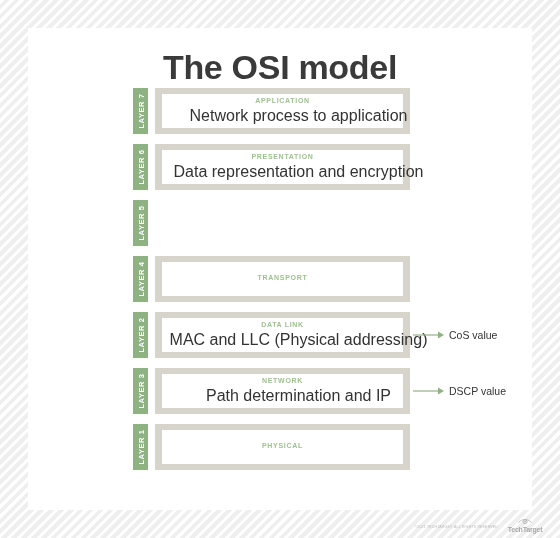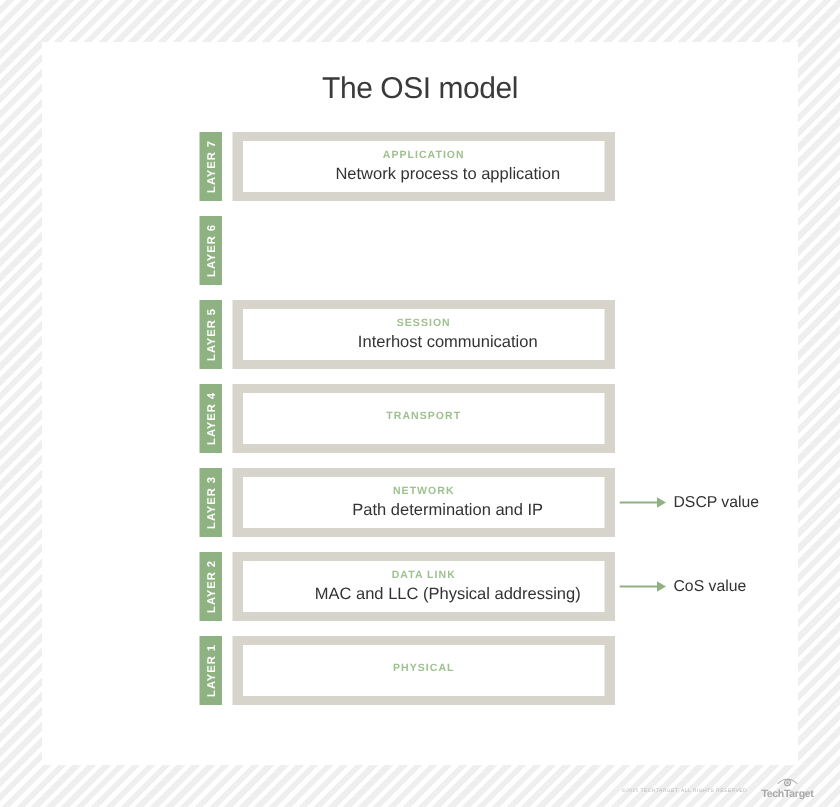--- a/index.html
+++ b/index.html
@@ -32,22 +32,22 @@
     background: #ffffff;
   }
 
   
   #title {
     position: absolute;
     left: 0;
     top: 20px;
     width: 504px;
     text-align: center;
-    font-size: 20px;
-    font-weight: normal;
+    font-size: 34px;
+    font-weight: bold;
     color: #3a3a3a;
     letter-spacing: -0.3px;
   }
 
   
   #stack {
     position: absolute;
     left: 105px;
     top: 60px;
     width: 400px;
@@ -108,21 +108,21 @@
   .layer-caption {
     font-size: 7px;
     font-weight: bold;
     color: #9fc18f;
     letter-spacing: 0.7px;
     line-height: 1;
     margin-bottom: 3px;
   }
 
   .layer-desc {
-    font-size: 11px;
+    font-size: 16px;
     color: #333333;
     line-height: 1.1;
     white-space: nowrap;
     padding-left: 32px;
   }
 
   
   .callout {
     position: absolute;
     left: 280px;
@@ -194,76 +194,76 @@
           <div class="layer-box">
             <div class="layer-caption">APPLICATION</div>
             <div class="layer-desc">Network process to application</div>
           </div>
         </div>
       </div>
       <div class="layer-row">
         <div class="layer-tab">
           <span class="layer-tab-label">LAYER 6</span>
         </div>
+        <div class="layer-frame">
+          <div class="layer-box">
+            <div class="layer-caption">PRESENTATION</div>
+            <div class="layer-desc">Data representation and encryption</div>
+          </div>
+        </div>
       </div>
       <div class="layer-row">
         <div class="layer-tab">
           <span class="layer-tab-label">LAYER 5</span>
         </div>
-        <div class="layer-frame">
-          <div class="layer-box">
-            <div class="layer-caption">SESSION</div>
-            <div class="layer-desc">Interhost communication</div>
-          </div>
-        </div>
       </div>
       <div class="layer-row">
         <div class="layer-tab">
           <span class="layer-tab-label">LAYER 4</span>
         </div>
         <div class="layer-frame">
           <div class="layer-box">
             <div class="layer-caption">TRANSPORT</div>
           </div>
+        </div>
+      </div>
+      <div class="layer-row">
+        <div class="layer-tab">
+          <span class="layer-tab-label">LAYER 2</span>
+        </div>
+        <div class="layer-frame">
+          <div class="layer-box">
+            <div class="layer-caption">DATA LINK</div>
+            <div class="layer-desc">MAC and LLC (Physical addressing)</div>
+          </div>
+        </div>
+        <div class="callout">
+          <svg class="callout-arrow" width="32" height="10" viewBox="0 0 32 10" aria-hidden="true">
+            <line x1="0" y1="5" x2="25" y2="5" stroke="#8fb283" stroke-width="1.2"></line>
+            <path d="M25 1.5 L31 5 L25 8.5 Z" fill="#8fb283"></path>
+          </svg>
+          <span class="callout-label">CoS value</span>
         </div>
       </div>
       <div class="layer-row">
         <div class="layer-tab">
           <span class="layer-tab-label">LAYER 3</span>
         </div>
         <div class="layer-frame">
           <div class="layer-box">
             <div class="layer-caption">NETWORK</div>
             <div class="layer-desc">Path determination and IP</div>
           </div>
         </div>
         <div class="callout">
           <svg class="callout-arrow" width="32" height="10" viewBox="0 0 32 10" aria-hidden="true">
             <line x1="0" y1="5" x2="25" y2="5" stroke="#8fb283" stroke-width="1.2"></line>
             <path d="M25 1.5 L31 5 L25 8.5 Z" fill="#8fb283"></path>
           </svg>
           <span class="callout-label">DSCP value</span>
-        </div>
-      </div>
-      <div class="layer-row">
-        <div class="layer-tab">
-          <span class="layer-tab-label">LAYER 2</span>
-        </div>
-        <div class="layer-frame">
-          <div class="layer-box">
-            <div class="layer-caption">DATA LINK</div>
-            <div class="layer-desc">MAC and LLC (Physical addressing)</div>
-          </div>
-        </div>
-        <div class="callout">
-          <svg class="callout-arrow" width="32" height="10" viewBox="0 0 32 10" aria-hidden="true">
-            <line x1="0" y1="5" x2="25" y2="5" stroke="#8fb283" stroke-width="1.2"></line>
-            <path d="M25 1.5 L31 5 L25 8.5 Z" fill="#8fb283"></path>
-          </svg>
-          <span class="callout-label">CoS value</span>
         </div>
       </div>
       <div class="layer-row">
         <div class="layer-tab">
           <span class="layer-tab-label">LAYER 1</span>
         </div>
         <div class="layer-frame">
           <div class="layer-box">
             <div class="layer-caption">PHYSICAL</div>
           </div>

